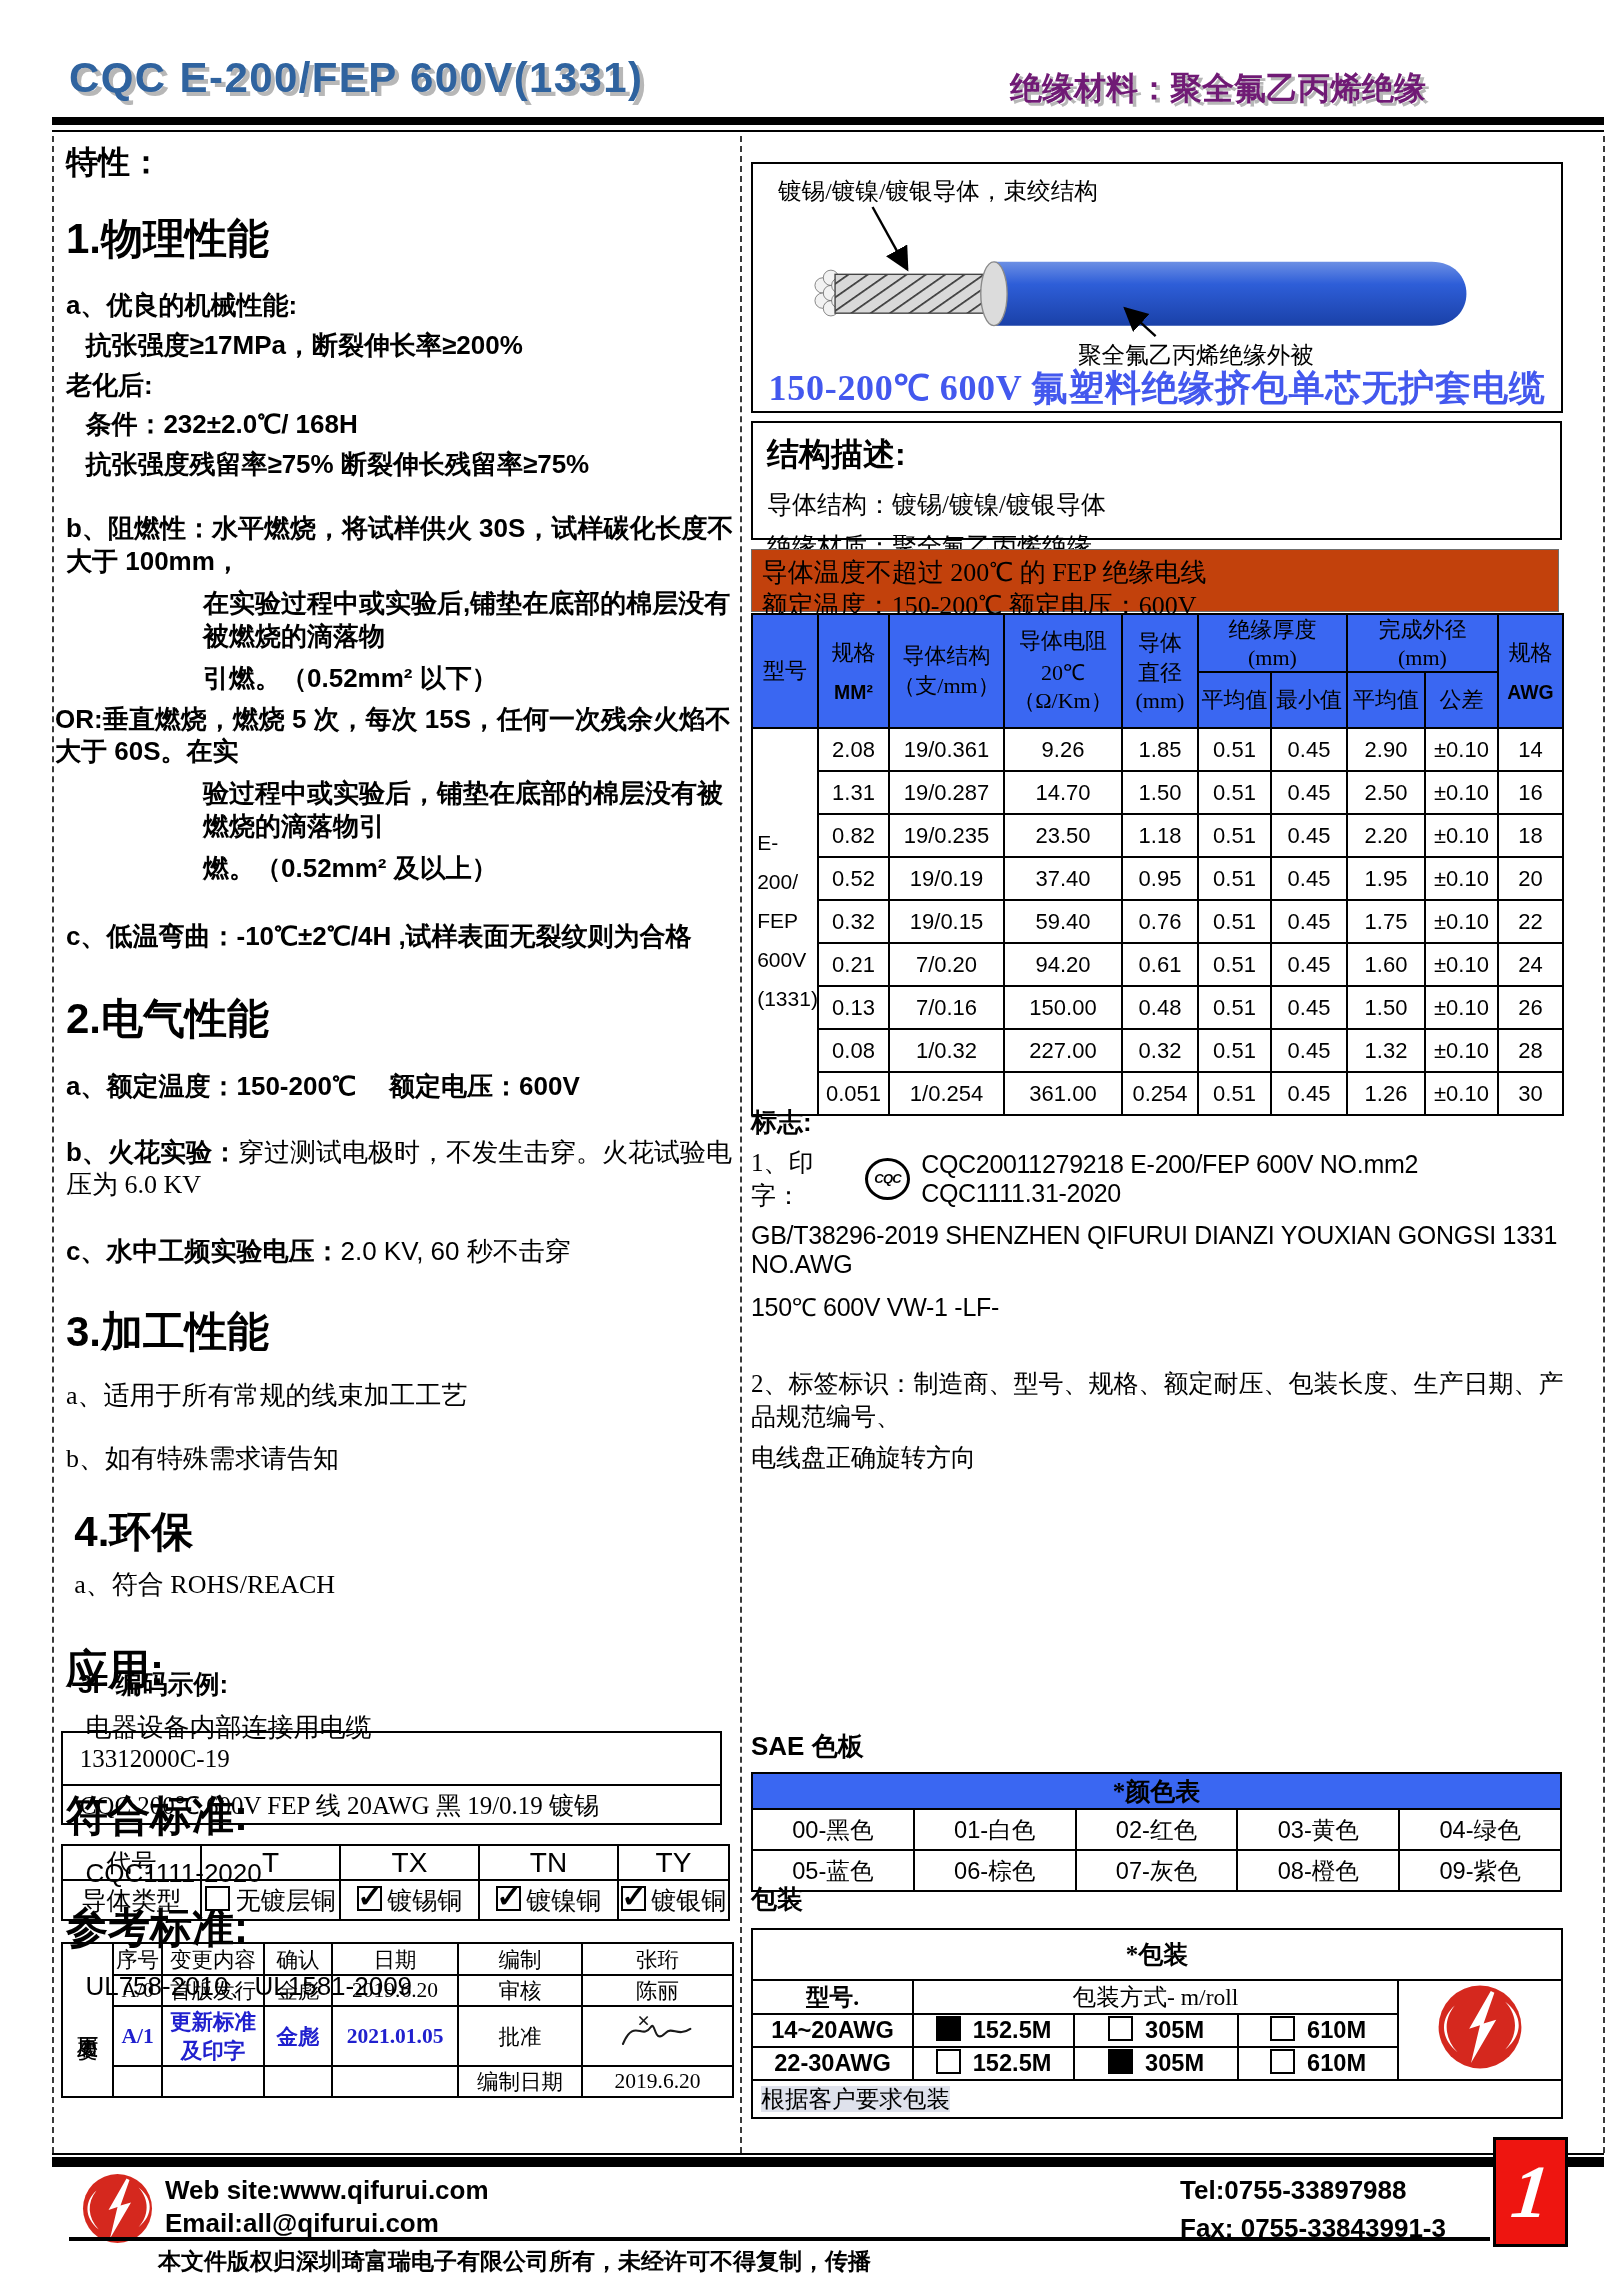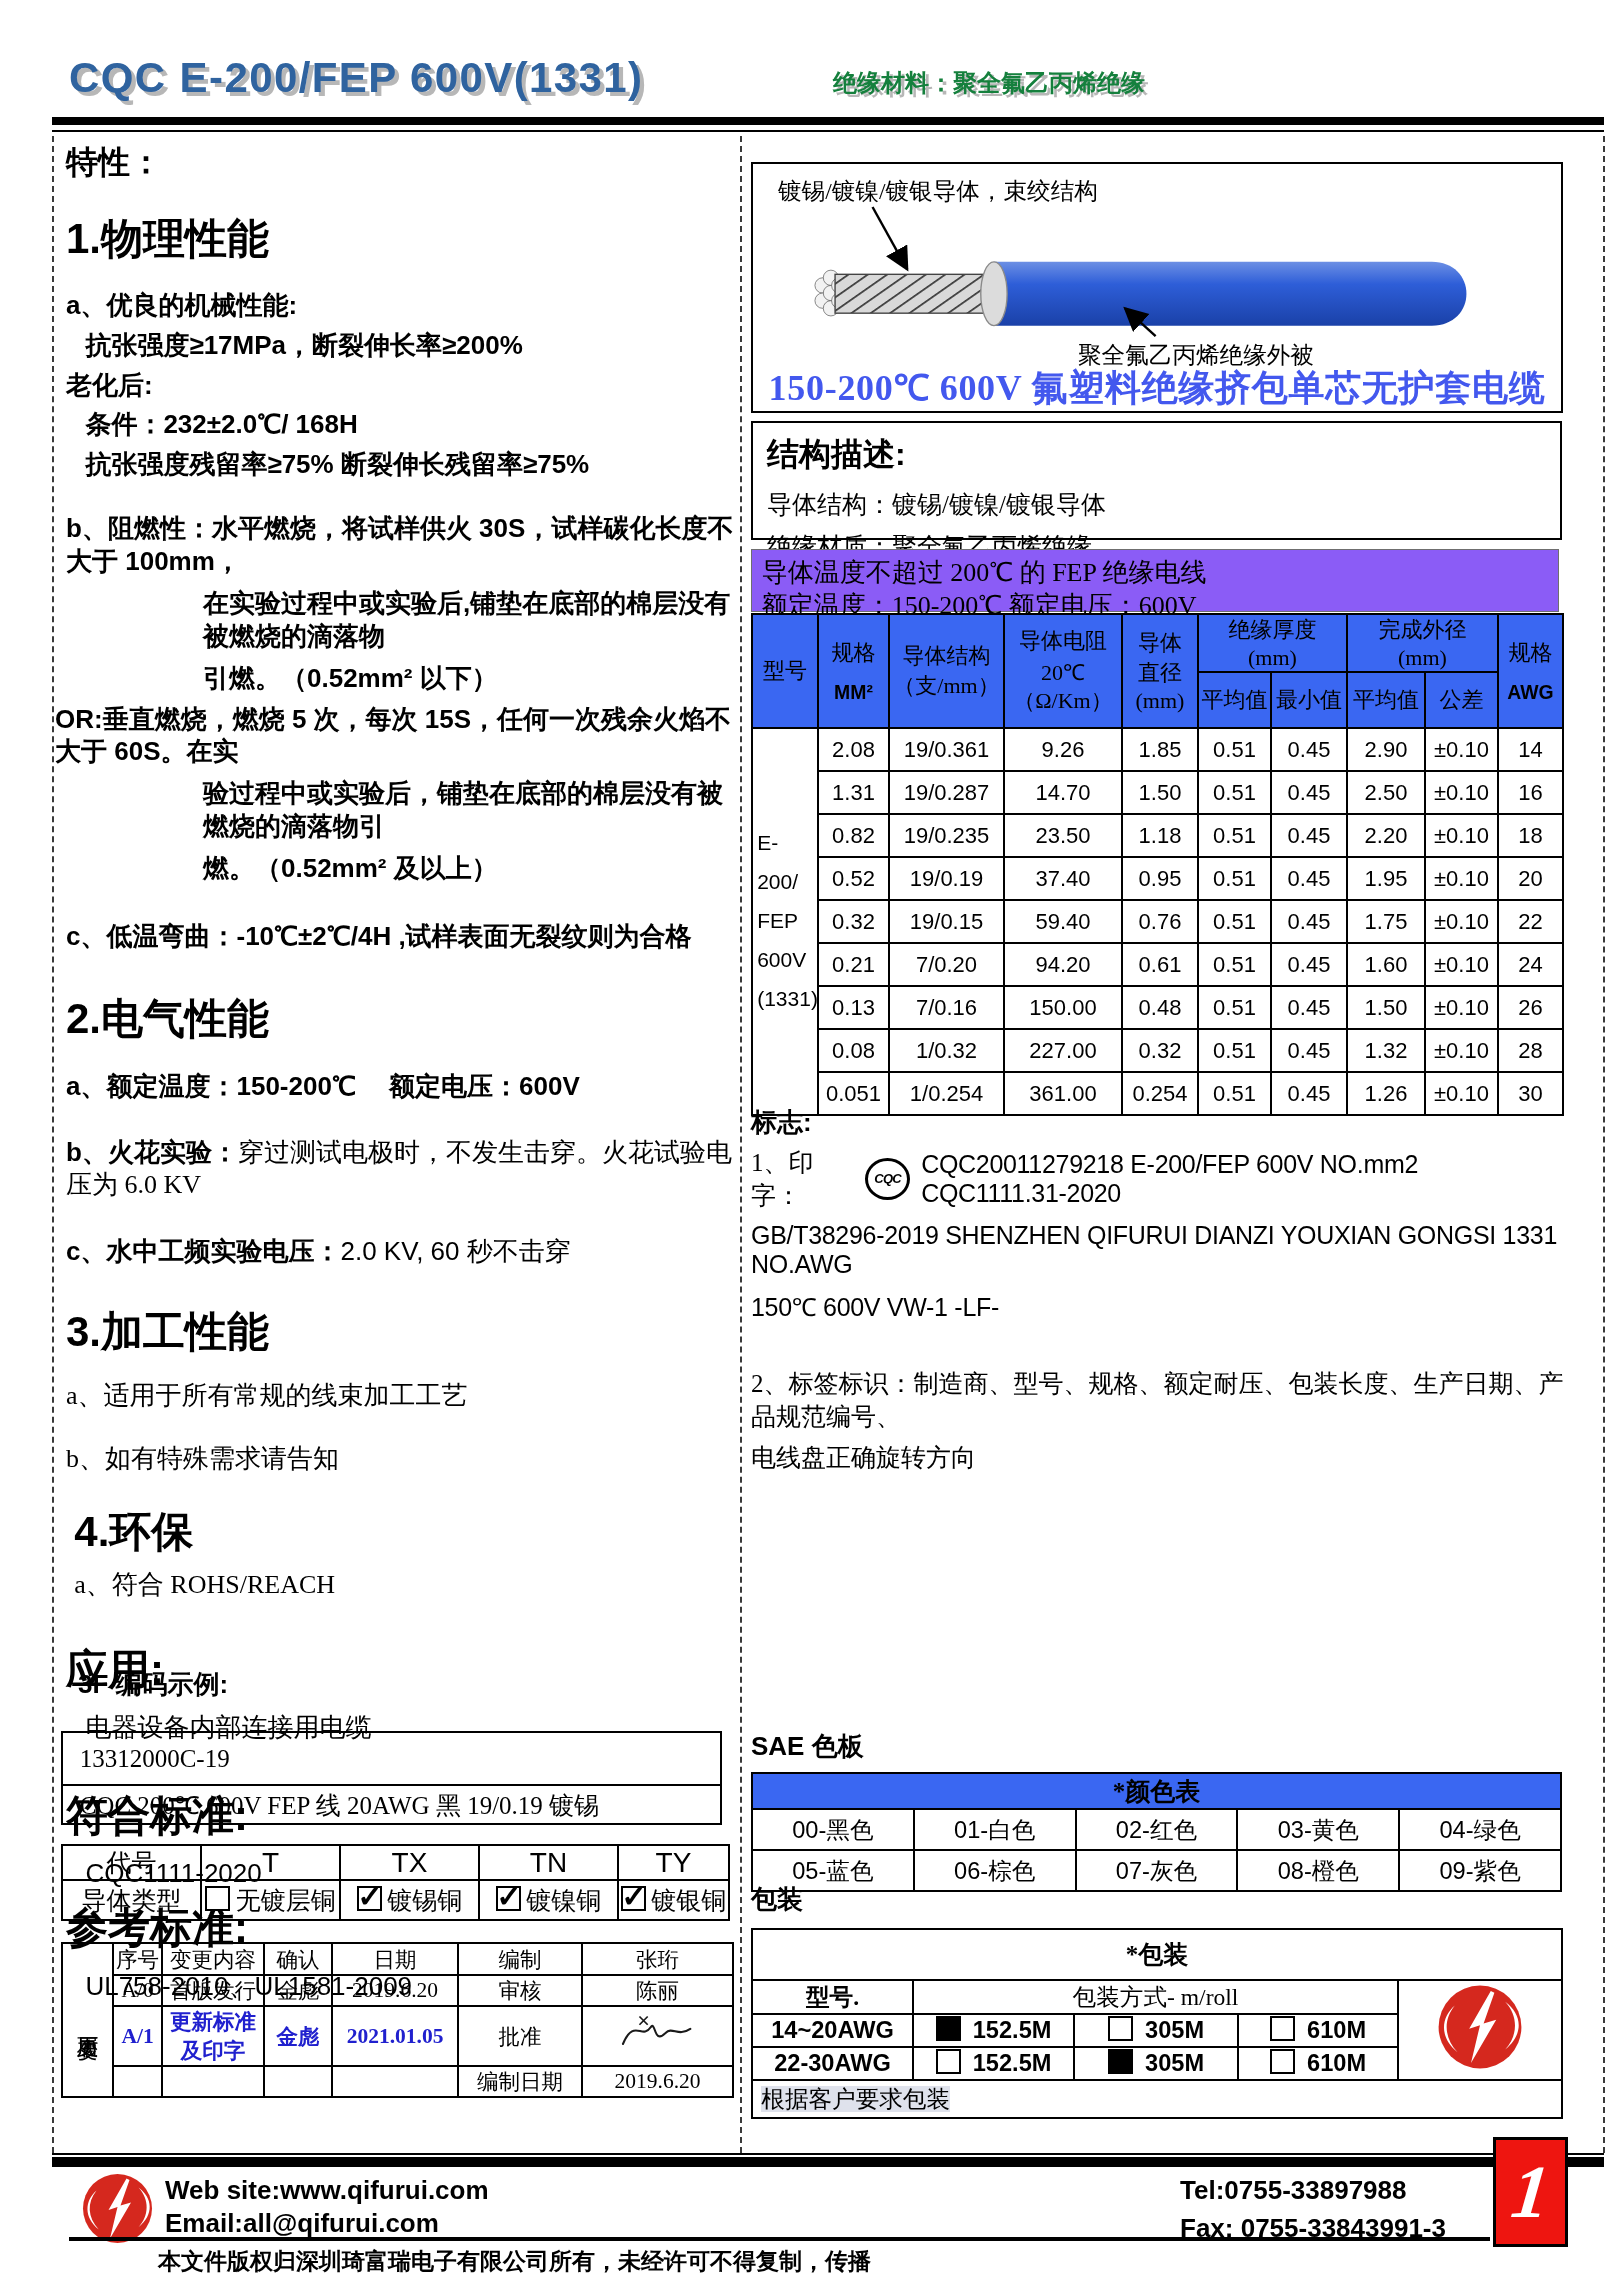--- a/index.html
+++ b/index.html
@@ -3,21 +3,21 @@
 <meta charset="utf-8">
 <style>
   html,body{margin:0;padding:0;background:#e8e8e8;}
   #page{position:relative;width:1623px;height:2295px;background:#ffffff;color:#000;
         font-family:"Liberation Sans",sans-serif;overflow:hidden;}
   .abs{position:absolute;}
 
   
   .doc-title{font-size:42px;font-weight:bold;color:#2F639F;letter-spacing:1.4px;
              text-shadow:4.2px 3.5px 0 #b7b7b7;}
-  .doc-subtitle{font-size:24px;font-weight:bold;color:#15803d;text-align:left;
+  .doc-subtitle{font-size:32px;font-weight:bold;color:#701a75;text-align:center;
              text-shadow:3.5px 2.8px 0 #b7b7b7;}
   .rule{background:#000;}
   .dashed-v{width:0;border-left:2.1px dashed #3a3a3a;}
 
   
   .leftcol{line-height:1.25;}
   .h-sec{font-size:42px;font-weight:bold;}
   .h-feat{font-size:32px;font-weight:bold;}
   .h-sub{font-size:26px;font-weight:bold;}
   .t-bold{font-size:26px;font-weight:bold;}
@@ -54,21 +54,21 @@
 
   
   .imgbox{border:2.1px solid #000;}
   .cable-label{font-size:23.6px;font-family:"Liberation Serif",serif;}
   .cable-title{font-size:36px;font-weight:bold;color:#4358EE;text-align:center;
                font-family:"Liberation Serif",serif;letter-spacing:0.7px;}
   .structure-box{border:2.1px solid #000;padding:9.7px 14px;}
   .structure-box .hd{font-size:32px;font-weight:bold;margin-bottom:11px;}
   .structure-box .ln{font-size:25px;font-family:"Liberation Serif",serif;margin-top:9.7px;}
 
-  .grayband{background:#8b5cf6;padding:5.6px 9.7px;font-family:"Liberation Serif",serif;
+  .grayband{background:#c2410c;padding:5.6px 9.7px;font-family:"Liberation Serif",serif;
             font-size:26px;line-height:1.28;border:1.4px solid #6f6f6f;}
 
   .spec-table{width:812px;font-size:22px;}
   .spec-table th,.spec-table td{border:1.7px solid #000;}
   .spec-table thead th{background:#3A67F2;font-weight:normal;
        font-family:"Liberation Serif",serif;font-size:22px;}
   .spec-table thead .unit{font-family:"Liberation Sans",sans-serif;font-weight:bold;font-size:19.4px;}
   .spec-table tbody td{height:41px;background:#fff;font-family:"Liberation Sans",sans-serif;}
   .model-cell{text-align:left !important;font-size:21px;padding-left:4.2px !important;line-height:1.85;}
 

